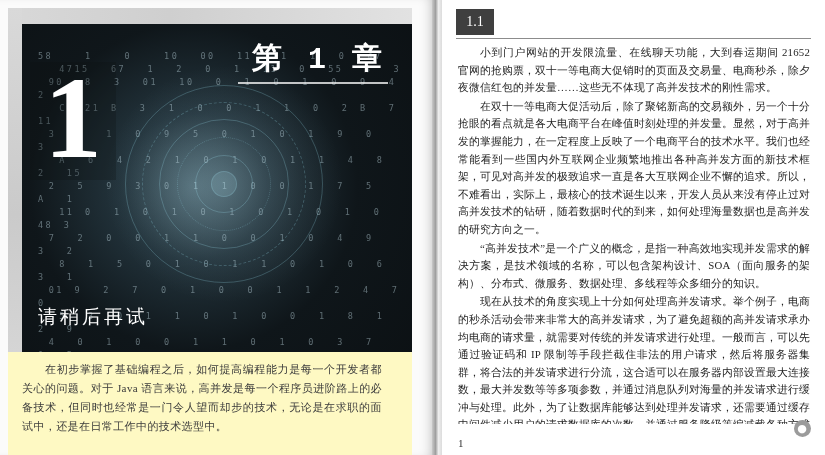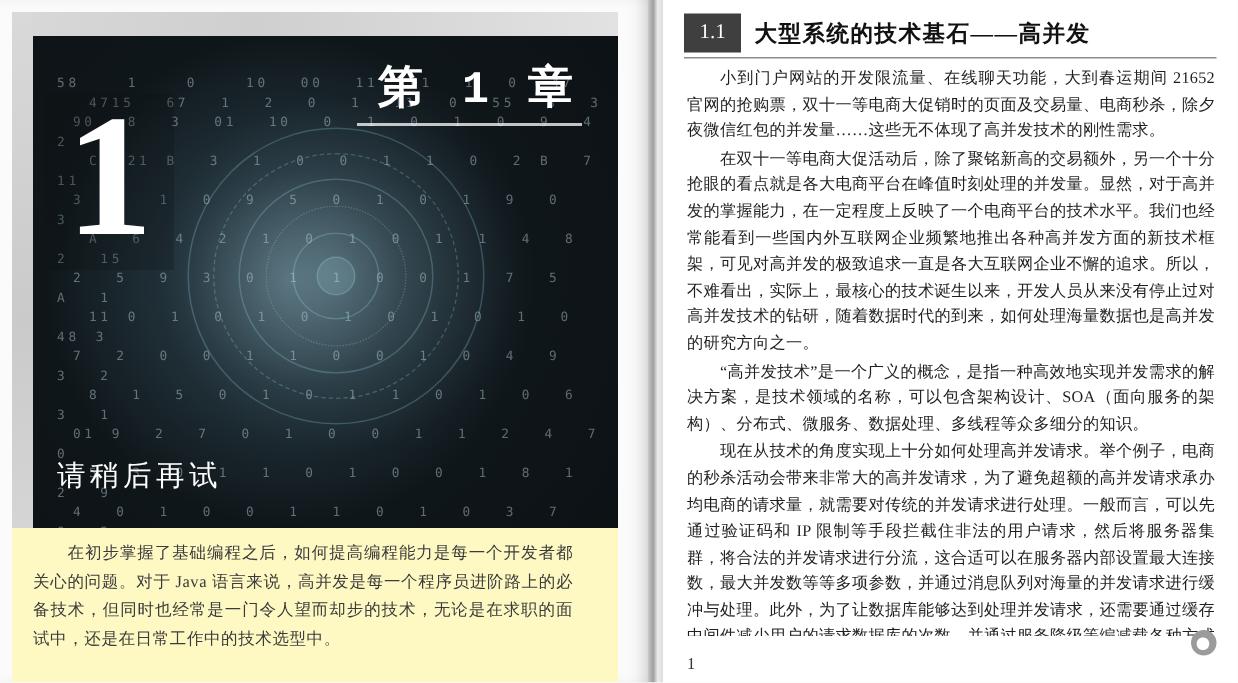--- a/index.html
+++ b/index.html
@@ -328,21 +328,20 @@
       </div>
 
     </div>
   </div>
 
   <div class="gutter"></div>
 
   <div class="right-page">
     <div class="section-head">
       <div class="section-num">1.1</div>
-      <div class="section-title">大型系统的技术基石——高并发</div>
     </div>
     <div class="section-rule"></div>
 
     <div class="right-body">
       <p>小到门户网站的开发限流量、在线聊天功能，大到春运期间 21652 官网的抢购票，双十一等电商大促销时的页面及交易量、电商秒杀，除夕夜微信红包的并发量……这些无不体现了高并发技术的刚性需求。</p>
       <p>在双十一等电商大促活动后，除了聚铭新高的交易额外，另一个十分抢眼的看点就是各大电商平台在峰值时刻处理的并发量。显然，对于高并发的掌握能力，在一定程度上反映了一个电商平台的技术水平。我们也经常能看到一些国内外互联网企业频繁地推出各种高并发方面的新技术框架，可见对高并发的极致追求一直是各大互联网企业不懈的追求。所以，不难看出，实际上，最核心的技术诞生以来，开发人员从来没有停止过对高并发技术的钻研，随着数据时代的到来，如何处理海量数据也是高并发的研究方向之一。</p>
       <p>“高并发技术”是一个广义的概念，是指一种高效地实现并发需求的解决方案，是技术领域的名称，可以包含架构设计、SOA（面向服务的架构）、分布式、微服务、数据处理、多线程等众多细分的知识。</p>
       <p>现在从技术的角度实现上十分如何处理高并发请求。举个例子，电商的秒杀活动会带来非常大的高并发请求，为了避免超额的高并发请求承办均电商的请求量，就需要对传统的并发请求进行处理。一般而言，可以先通过验证码和 IP 限制等手段拦截住非法的用户请求，然后将服务器集群，将合法的并发请求进行分流，这合适可以在服务器内部设置最大连接数，最大并发数等等多项参数，并通过消息队列对海量的并发请求进行缓冲与处理。此外，为了让数据库能够达到处理并发请求，还需要通过缓存中间件减少用户的请求数据库的次数，并通过服务降级等编减载各种方式确保数据库和系统的访问压力。最后，为了使能确保其它各种性能保证服务的安全性，还需要搭建数据库集群并进行数据分库分表。由此可见，高并发贯穿在项目设计和开发的各个方面，从网关到服务器开发，再到数据库设计计等环节都需要考虑高并发技术的应对策略。本书所讲解的技术知识，就是这种高并发环境下的解决方案。</p>
     </div>
 

